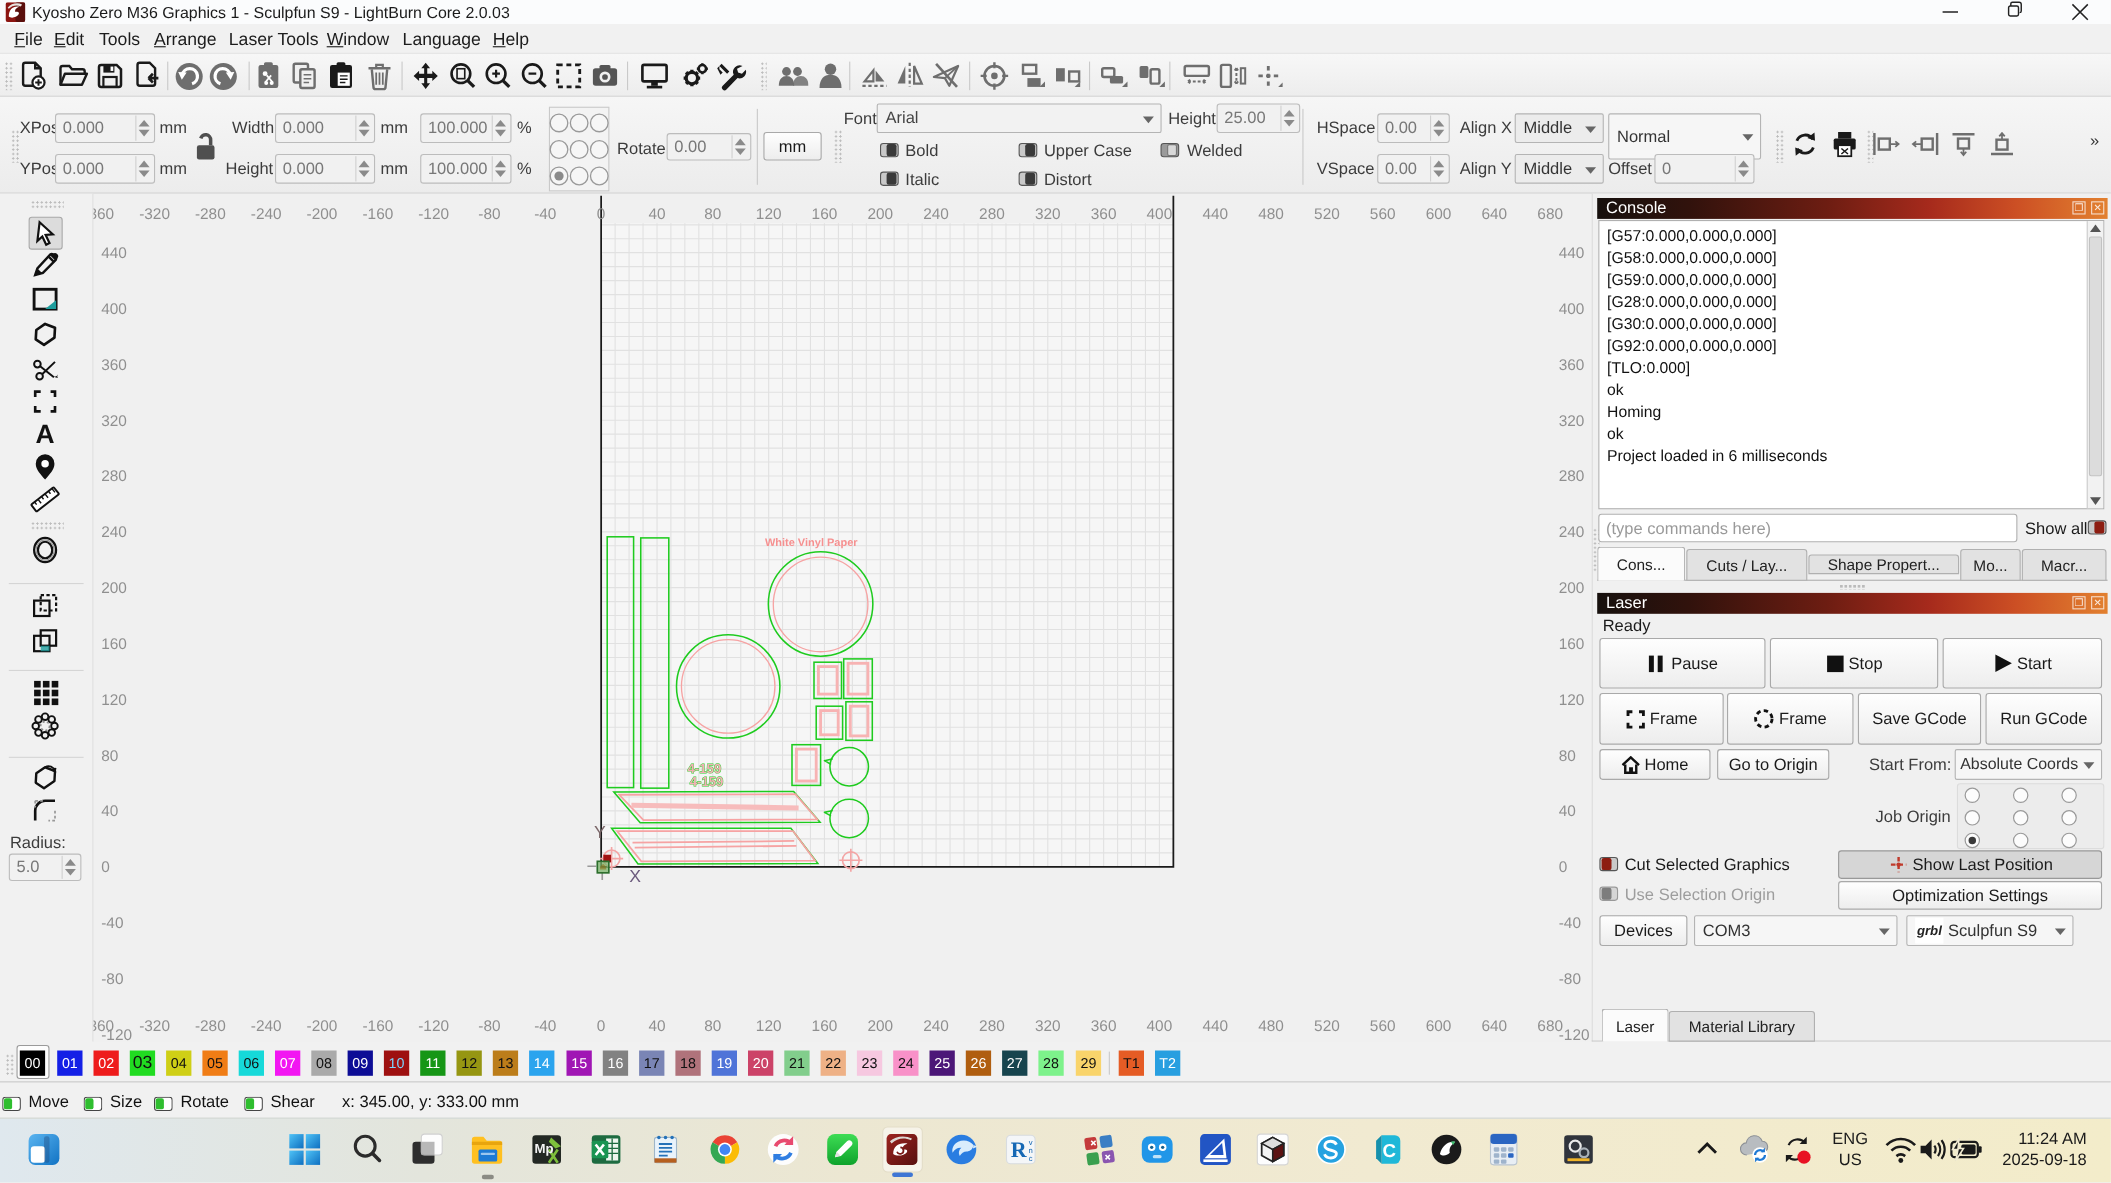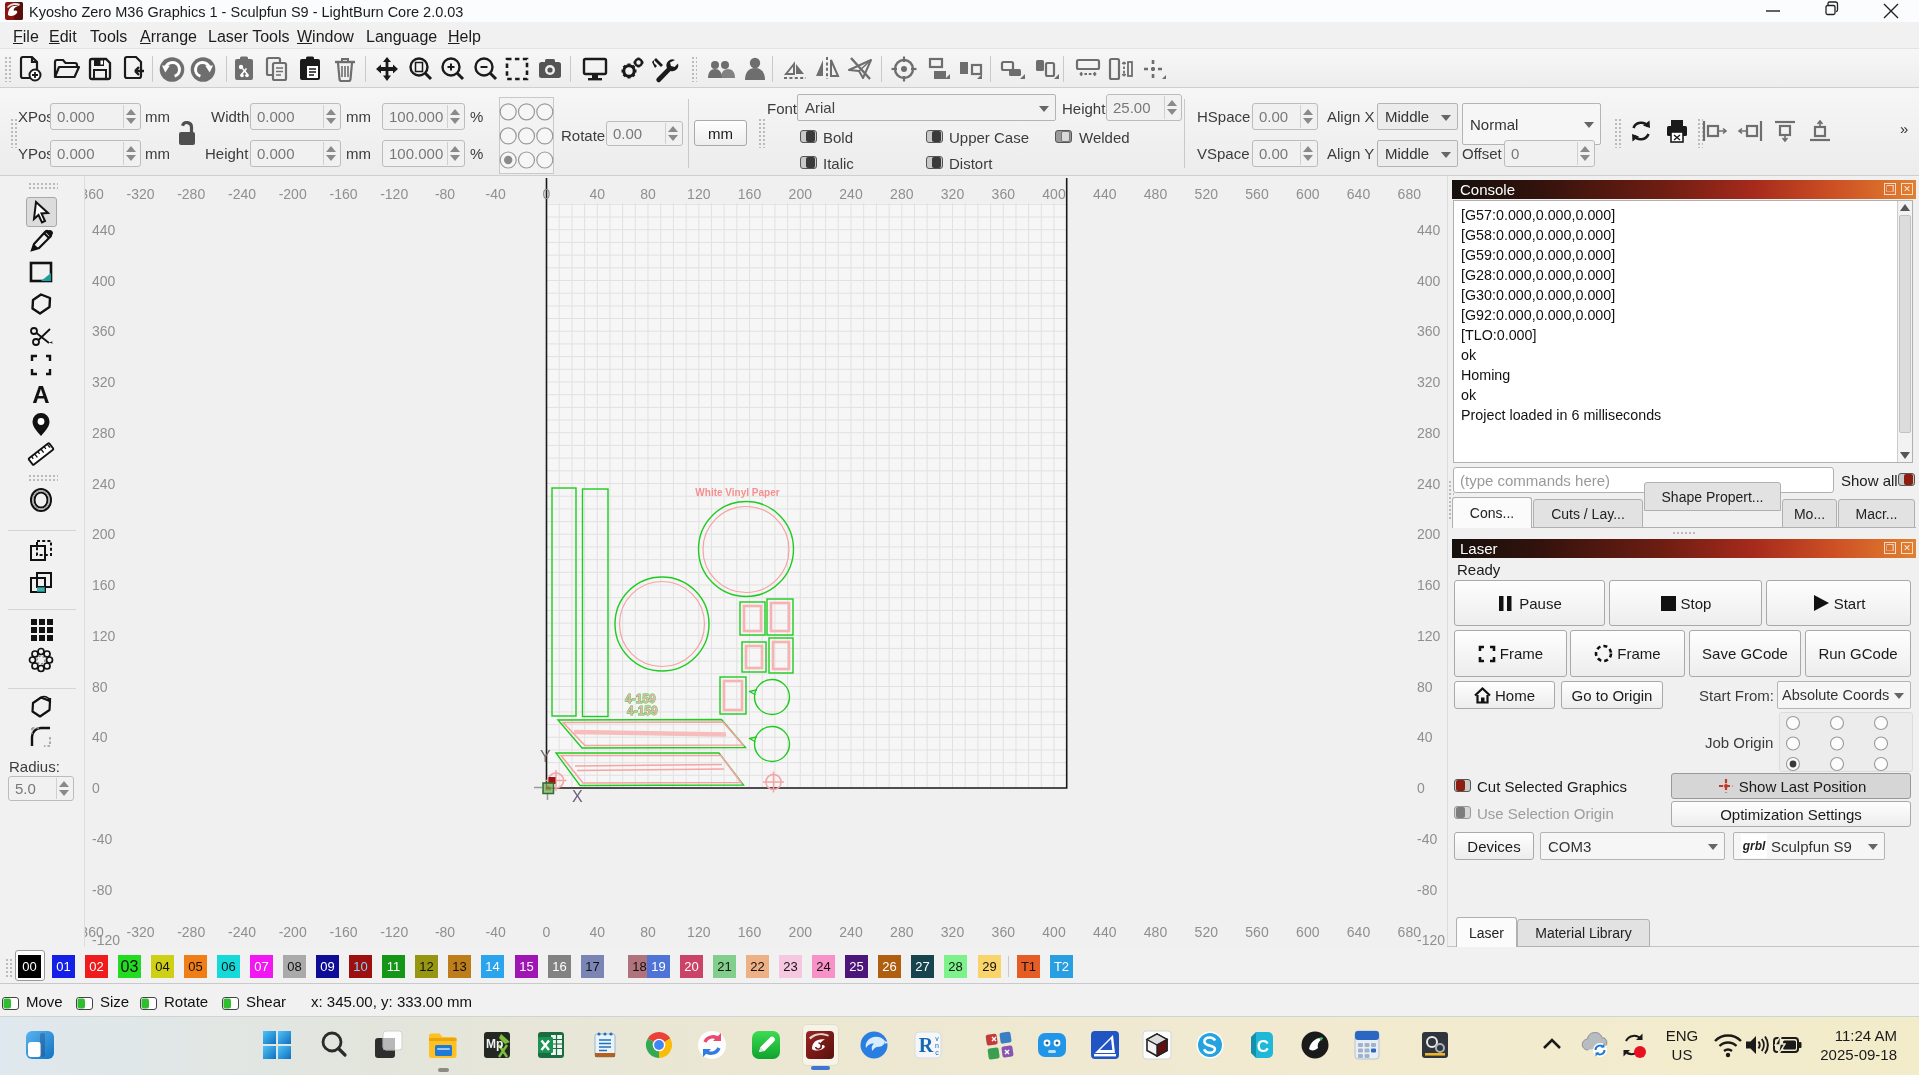--- a/index.html
+++ b/index.html
@@ -640,21 +640,21 @@
 <div class="abs" style="left:2px;bottom:3px;width:0;height:0;border-left:5px solid transparent;border-right:5px solid transparent;border-top:7px solid #555"></div>
 <div class="abs" style="left:1px;top:14px;width:12px;height:218px;background:#dcdcdc;border:1px solid #c2c2c2;border-radius:2px"></div>
   </div>
 <div class="abs" style="left:1453px;top:467px;width:381px;height:26px;background:#fff;border:1px solid #b0b0b0;border-radius:3px;font-size:15px;color:#9a9a9a;display:flex;align-items:center;padding-left:6px">(type commands here)</div>
 <div class="lbl" style="left:1841px;top:472px;color:#1a1a1a">Show all</div>
 <div class="tgl" style="left:1898px;top:473px;background:#c9c9c9">
     <span class="k" style="right:1px;background:#8d1d11"></span>
   </div>
 <div class="tab tabA" style="left:1452px;top:497px;width:80px;height:31px">Cons...</div>
 <div class="tab tabI" style="left:1533px;top:499px;width:110px;height:29px">Cuts / Lay...</div>
-<div class="tab tabI" style="left:1644px;top:482px;width:137px;height:29px">Shape Propert...</div>
+<div class="tab tabI" style="left:1644px;top:504px;width:137px;height:18px">Shape Propert...</div>
 <div class="tab tabI" style="left:1782px;top:499px;width:55px;height:29px">Mo...</div>
 <div class="tab tabI" style="left:1838px;top:499px;width:77px;height:29px">Macr...</div>
 <div class="abs" style="left:1452px;top:527px;width:464px;height:1px;background:#b0b0b0"></div>
 <div class="abs" style="left:1672px;top:531px;width:24px;height:5px;background-image:radial-gradient(#bbb 40%,transparent 42%);background-size:4px 4px"></div>
 <div class="ttl" style="left:1452px;top:539px;width:464px">Laser<span class="ttlic" style="right:20px">❐</span><span class="ttlic" style="right:3px">✕</span></div>
 <div class="lbl" style="left:1457px;top:561px;color:#1a1a1a">Ready</div>
 <div class="btn" style="left:1454px;top:580px;width:151px;height:46px"><svg width="17" height="17" viewBox="0 0 17 17" style="margin-right:5px">
       <rect x="2" y="1" width="4.5" height="15" fill="#111"></rect>
       <rect x="10" y="1" width="4.5" height="15" fill="#111"></rect>
     </svg>Pause</div>
@@ -730,21 +730,21 @@
 <div class="abs" style="left:283px;top:955px;width:23px;height:23px;background:#aaaaaa;color:#111;font-size:13px;display:flex;align-items:center;justify-content:center">08</div>
 <div class="abs" style="left:316px;top:955px;width:23px;height:23px;background:#0d0d96;color:#fff;font-size:13px;display:flex;align-items:center;justify-content:center">09</div>
 <div class="abs" style="left:349px;top:955px;width:23px;height:23px;background:#9e1010;color:#7dd3fc;font-size:13px;display:flex;align-items:center;justify-content:center">10</div>
 <div class="abs" style="left:382px;top:955px;width:23px;height:23px;background:#169616;color:#fff;font-size:13px;display:flex;align-items:center;justify-content:center">11</div>
 <div class="abs" style="left:415px;top:955px;width:23px;height:23px;background:#969612;color:#111;font-size:13px;display:flex;align-items:center;justify-content:center">12</div>
 <div class="abs" style="left:448px;top:955px;width:23px;height:23px;background:#bc7d1a;color:#111;font-size:13px;display:flex;align-items:center;justify-content:center">13</div>
 <div class="abs" style="left:481px;top:955px;width:23px;height:23px;background:#2ba4ee;color:#fff;font-size:13px;display:flex;align-items:center;justify-content:center">14</div>
 <div class="abs" style="left:515px;top:955px;width:23px;height:23px;background:#a016b4;color:#fff;font-size:13px;display:flex;align-items:center;justify-content:center">15</div>
 <div class="abs" style="left:548px;top:955px;width:23px;height:23px;background:#828282;color:#fff;font-size:13px;display:flex;align-items:center;justify-content:center">16</div>
 <div class="abs" style="left:581px;top:955px;width:23px;height:23px;background:#7a85b5;color:#111;font-size:13px;display:flex;align-items:center;justify-content:center">17</div>
-<div class="abs" style="left:628px;top:955px;width:23px;height:23px;background:#b0737b;color:#111;font-size:13px;display:flex;align-items:center;justify-content:center">18</div>
+<div class="abs" style="left:614px;top:955px;width:23px;height:23px;background:#b0737b;color:#111;font-size:13px;display:flex;align-items:center;justify-content:center">18</div>
 <div class="abs" style="left:647px;top:955px;width:23px;height:23px;background:#4f74d8;color:#fff;font-size:13px;display:flex;align-items:center;justify-content:center">19</div>
 <div class="abs" style="left:680px;top:955px;width:23px;height:23px;background:#cc4368;color:#fff;font-size:13px;display:flex;align-items:center;justify-content:center">20</div>
 <div class="abs" style="left:713px;top:955px;width:23px;height:23px;background:#82ce8c;color:#111;font-size:13px;display:flex;align-items:center;justify-content:center">21</div>
 <div class="abs" style="left:746px;top:955px;width:23px;height:23px;background:#eeb186;color:#111;font-size:13px;display:flex;align-items:center;justify-content:center">22</div>
 <div class="abs" style="left:779px;top:955px;width:23px;height:23px;background:#f6c8e0;color:#111;font-size:13px;display:flex;align-items:center;justify-content:center">23</div>
 <div class="abs" style="left:812px;top:955px;width:23px;height:23px;background:#f891c8;color:#111;font-size:13px;display:flex;align-items:center;justify-content:center">24</div>
 <div class="abs" style="left:845px;top:955px;width:23px;height:23px;background:#4c1778;color:#fff;font-size:13px;display:flex;align-items:center;justify-content:center">25</div>
 <div class="abs" style="left:878px;top:955px;width:23px;height:23px;background:#b05e10;color:#fff;font-size:13px;display:flex;align-items:center;justify-content:center">26</div>
 <div class="abs" style="left:911px;top:955px;width:23px;height:23px;background:#17444e;color:#fff;font-size:13px;display:flex;align-items:center;justify-content:center">27</div>
 <div class="abs" style="left:944px;top:955px;width:23px;height:23px;background:#7df28b;color:#111;font-size:13px;display:flex;align-items:center;justify-content:center">28</div>

